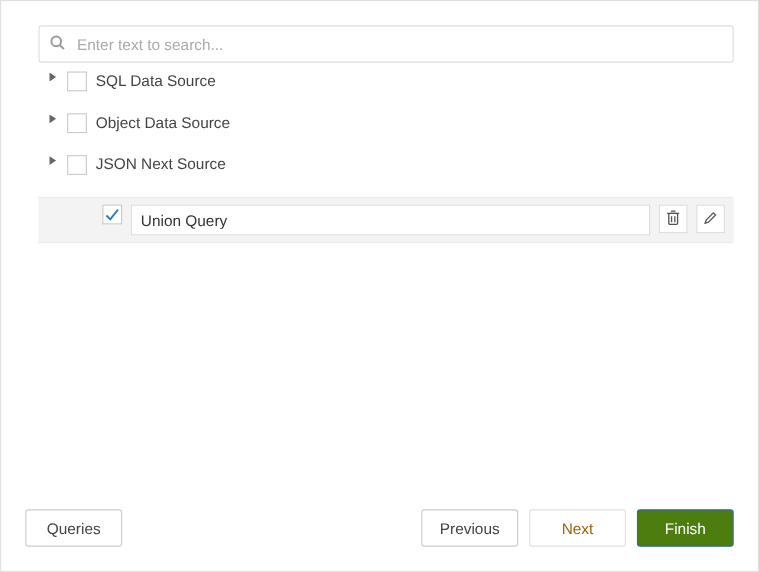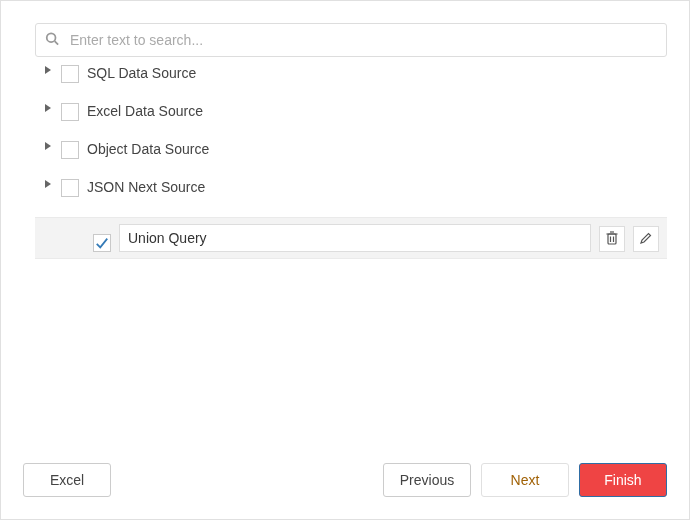--- a/index.html
+++ b/index.html
@@ -101,21 +101,21 @@
   .node-label {
     color: #444;
     font-size: 14px;
   }
   .child-row-wrap {
     background: #f3f3f3;
     border-top: 1px solid #eaeaea;
     border-bottom: 1px solid #eaeaea;
     padding: 6px 8px 6px 8px;
     display: flex;
-    align-items: flex-end;
+    align-items: flex-start;
     gap: 8px;
   }
   .child-indent {
     width: 42px;
     flex-shrink: 0;
   }
   .child-checkbox {
     width: 18px;
     height: 18px;
     border: 1px solid #c9c9c9;
@@ -162,21 +162,21 @@
     height: 34px;
     border: 1px solid #ccc;
     background: #fff;
     color: #444;
     font-size: 14px;
     border-radius: 3px;
     cursor: pointer;
     padding: 0 14px;
   }
   .btn.primary {
-    background: #ef4444;
+    background: #4d7c0f;
     border-color: #2e6da4;
     color: #fff;
   }
   .btn:disabled {
     color: #a16207;
     background: #fff;
     border-color: #e0e0e0;
     cursor: default;
   }
 </style>
@@ -205,31 +205,20 @@
           <svg width="8" height="8" viewBox="0 0 8 8">
               <polygon points="1,0 7,4 1,8" fill="currentColor"></polygon>
             </svg>
         </span>
         <span class="checkbox">
           
         </span>
         <span class="node-label">SQL Data Source</span>
       </div>
 
-      <div class="tree-row">
-        <span class="expander">
-          <svg width="8" height="8" viewBox="0 0 8 8">
-              <polygon points="1,0 7,4 1,8" fill="currentColor"></polygon>
-            </svg>
-        </span>
-        <span class="checkbox">
-          
-        </span>
-        <span class="node-label">Excel Data Source</span>
-      </div>
 
       <div class="tree-row">
         <span class="expander">
           <svg width="8" height="8" viewBox="0 0 8 8">
               <polygon points="1,0 7,4 1,8" fill="currentColor"></polygon>
             </svg>
         </span>
         <span class="checkbox">
           
         </span>
@@ -274,20 +263,20 @@
               <path d="M1 11 L2 8 L8.5 1.5 L10.5 3.5 L4 10 Z" fill="none" stroke="currentColor" stroke-width="1.2"></path>
             </svg>
           </span>
         </span>
       </div>
 
     </div>
   </div>
 
   <div class="wizard-footer">
-    <button class="btn">Excel</button>
+    <button class="btn">Queries</button>
     <span class="spacer"></span>
     <button class="btn">Previous</button>
     <button class="btn" id="next-btn" disabled="">Next</button>
     <button class="btn primary">Finish</button>
   </div>
 
 </div>
 
 </body></html>

